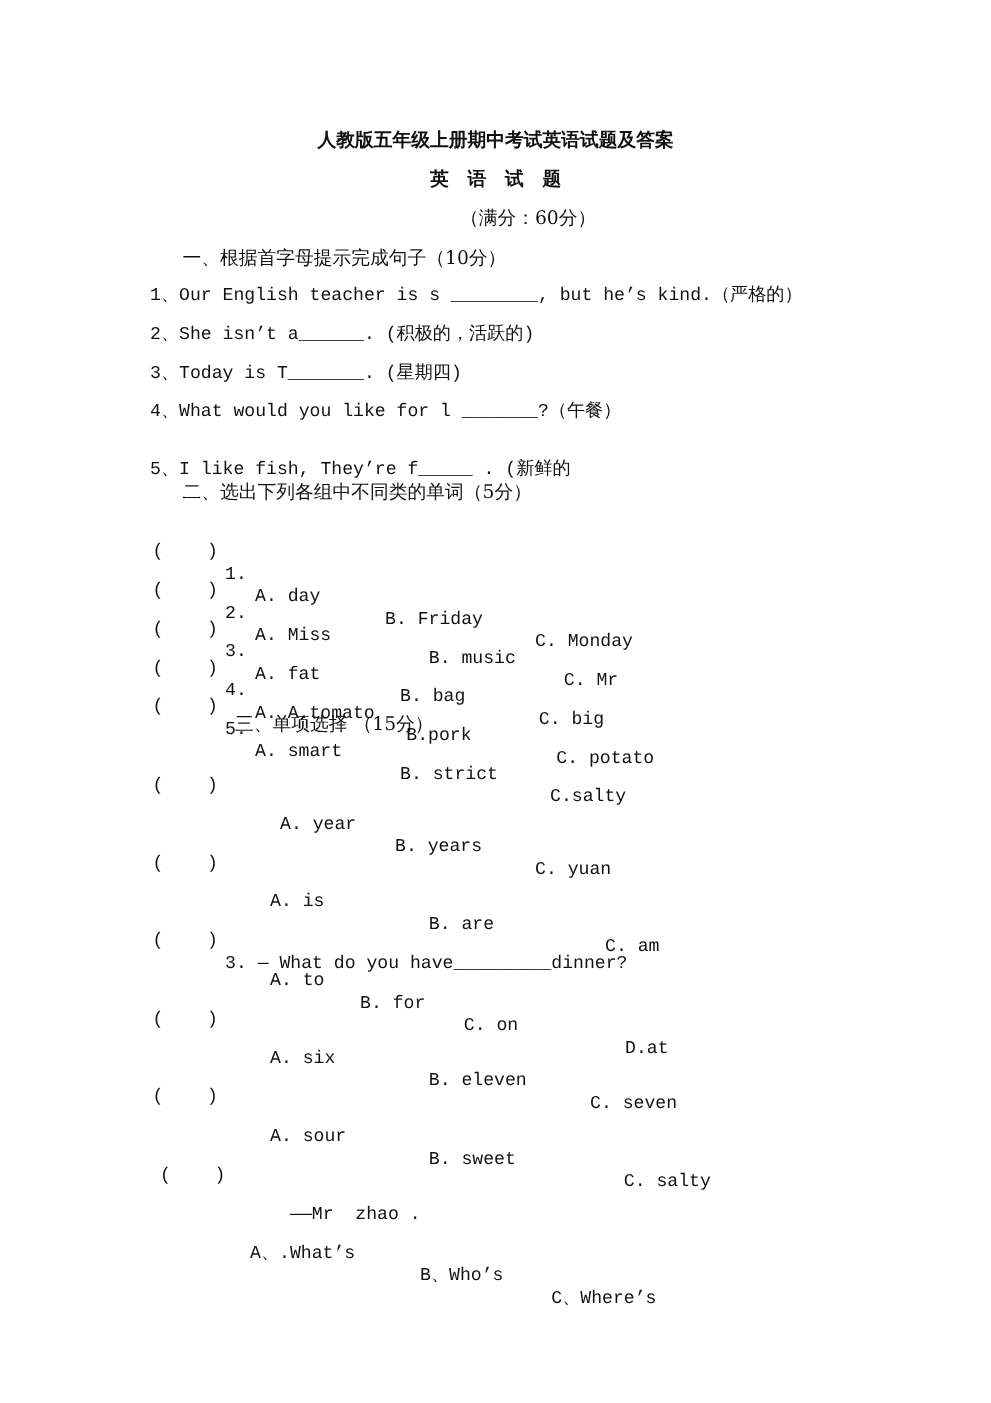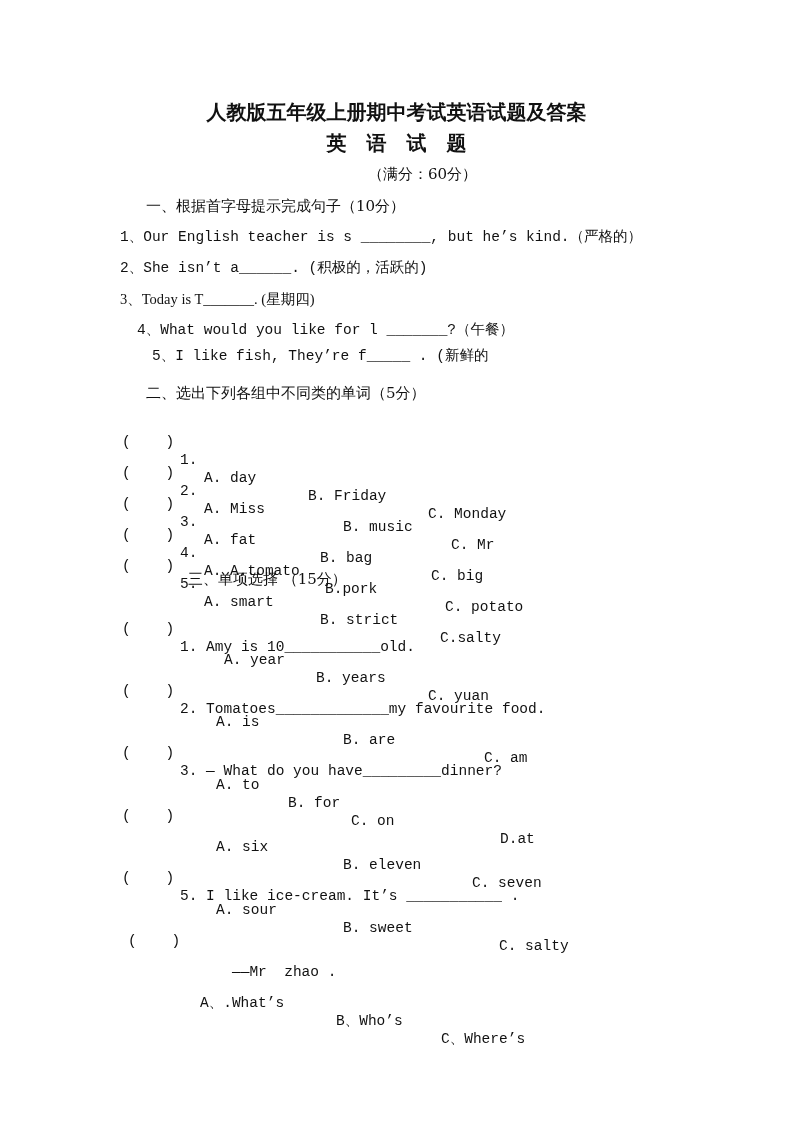--- a/index.html
+++ b/index.html
@@ -1,36 +1,36 @@
 <!DOCTYPE html>
 <html><head>
 <meta charset="utf-8">
 <style>
   html, body { margin: 0; padding: 0; background: #ffffff; }
   body { width: 793px; height: 1122px; position: relative; overflow: hidden;
          font-family: "DejaVu Serif", "Liberation Serif", serif; color: #111; }
   .line { position: absolute; white-space: pre; font-size: 14px; line-height: 18px; }
   .mono { font-family: "Liberation Mono", "DejaVu Sans Mono", monospace; font-size: 14.5px; }
-  .title { font-size: 20px; font-weight: bold; }
+  .title { font-size: 15px; font-weight: bold; }
   .heading { font-size: 15px; padding-left: 26px; }
   .seg { position: absolute; white-space: pre; }
 </style>
 </head>
 <body>
 
 <div class="line title" style="left:0;width:793px;text-align:center;top:103px;">人教版五年级上册期中考试英语试题及答案</div>
 <div class="line title" style="left:0;width:793px;text-align:center;top:134px;">英　语　试　题</div>
 <div class="line heading" style="left:0;width:793px;text-align:center;top:165px;">（满分：60分）</div>
 
 <div class="line heading" style="left:120px;top:197px;">一、根据首字母提示完成句子（10分）</div>
 <div class="line mono" style="left:120px;top:228px;">1、Our English teacher is s ________, but he’s kind.（严格的）</div>
 <div class="line mono" style="left:120px;top:259px;">2、She isn’t a______. (积极的，活跃的)</div>
-<div class="line mono" style="left:120px;top:290px;font-family:Liberation Serif, serif;">3、Today is T_______. (星期四)</div>
-<div class="line mono" style="left:137px;top:321px;">4、What would you like for l _______?（午餐）</div>
-<div class="line mono" style="left:120px;top:347px;margin-left:32px;">5、I like fish, They’re f_____ . (新鲜的</div>
+<div class="line mono" style="left:120px;top:290px;">3、Today is T_______. (星期四)</div>
+<div class="line mono" style="left:120px;top:321px;">4、What would you like for l _______?（午餐）</div>
+<div class="line mono" style="left:120px;top:367px;">5、I like fish, They’re f_____ . (新鲜的</div>
 
 <div class="line heading" style="left:120px;top:384px;">二、选出下列各组中不同类的单词（5分）</div>
 
 <div class="line mono" style="left:0;top:415px;width:793px;">
   <span class="seg" style="left:122px">(    )</span>
   <span class="seg" style="left:180px">1.</span>
   <span class="seg" style="left:204px">A. day</span>
   <span class="seg" style="left:308px">B. Friday</span>
   <span class="seg" style="left:428px">C. Monday</span>
 </div>
@@ -60,61 +60,58 @@
   <span class="seg" style="left:180px">5.</span>
   <span class="seg" style="left:204px">A. smart</span>
   <span class="seg" style="left:320px">B. strict</span>
   <span class="seg" style="left:440px">C.salty</span>
 </div>
 
 <div class="line heading" style="left:120px;top:570px;margin-left:42px;">三、单项选择 （15分）</div>
 
 <div class="line mono" style="left:0;top:602px;width:793px;">
   <span class="seg" style="left:122px">(    )</span>
-  <span class="seg" style="left:180px">1. Amy is 10___________old.</span>
 </div>
 <div class="line mono" style="left:0;top:633px;width:793px;">
   <span class="seg" style="left:224px">A. year</span>
   <span class="seg" style="left:316px">B. years</span>
   <span class="seg" style="left:428px">C. yuan</span>
 </div>
 
 <div class="line mono" style="left:0;top:664px;width:793px;">
   <span class="seg" style="left:122px">(    )</span>
-  <span class="seg" style="left:180px">2. Tomatoes_____________my favourite food.</span>
 </div>
 <div class="line mono" style="left:0;top:695px;width:793px;">
   <span class="seg" style="left:216px">A. is</span>
   <span class="seg" style="left:343px">B. are</span>
   <span class="seg" style="left:484px">C. am</span>
 </div>
 
 <div class="line mono" style="left:0;top:726px;width:793px;">
   <span class="seg" style="left:122px">(    )</span>
   <span class="seg" style="left:180px">3. — What do you have_________dinner?</span>
 </div>
 <div class="line mono" style="left:0;top:758px;width:748px;">
   <span class="seg" style="left:216px">A. to</span>
   <span class="seg" style="left:288px">B. for</span>
-  <span class="seg" style="left:351px">C. on</span>
+  <span class="seg" style="left:371px">C. on</span>
   <span class="seg" style="left:500px">D.at</span>
 </div>
 
 <div class="line mono" style="left:0;top:789px;width:793px;">
   <span class="seg" style="left:122px">(    )</span>
 </div>
 <div class="line mono" style="left:0;top:820px;width:793px;">
   <span class="seg" style="left:216px">A. six</span>
   <span class="seg" style="left:343px">B. eleven</span>
   <span class="seg" style="left:472px">C. seven</span>
 </div>
 
 <div class="line mono" style="left:0;top:851px;width:793px;">
   <span class="seg" style="left:122px">(    )</span>
-  <span class="seg" style="left:180px">5. I like ice-cream. It’s ___________ .</span>
 </div>
 <div class="line mono" style="left:0;top:883px;width:640px;">
   <span class="seg" style="left:216px">A. sour</span>
   <span class="seg" style="left:343px">B. sweet</span>
   <span class="seg" style="left:499px">C. salty</span>
 </div>
 
 <div class="line mono" style="left:0;top:914px;width:793px;">
   <span class="seg" style="left:128px">(    )</span>
 </div>

